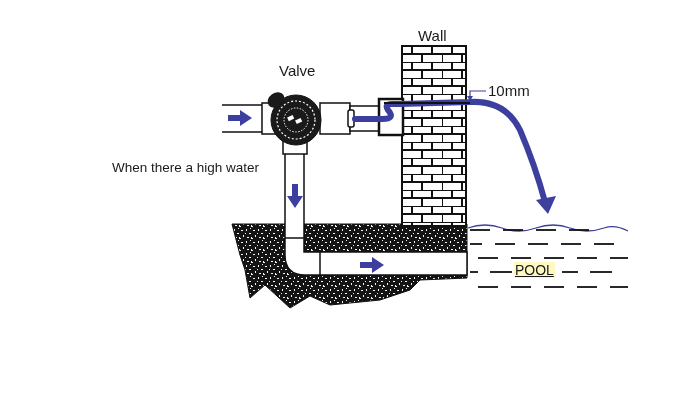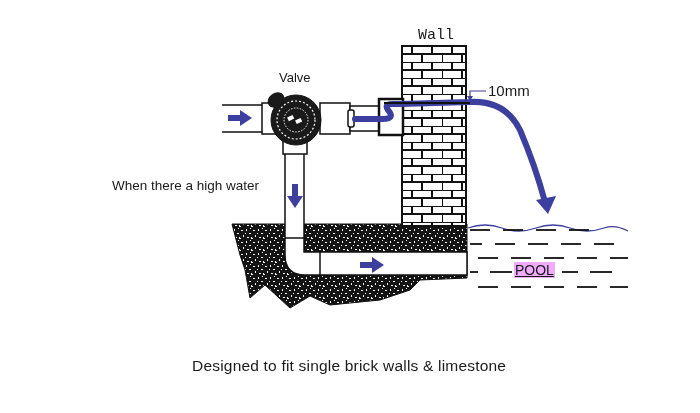--- a/index.html
+++ b/index.html
@@ -1,23 +1,23 @@
 <!DOCTYPE html>
 <html><head>
   <meta charset="utf-8">
   <style>
     html, body { margin: 0; padding: 0; background: #ffffff; }
     body { width: 700px; height: 413px; position: relative; overflow: hidden; font-family: "Liberation Sans", sans-serif; }
     #diagram { position: absolute; left: 0; top: 0; width: 700px; height: 413px; }
     .lbl { position: absolute; color: #1a1a1a; font-family: "Liberation Sans", sans-serif; white-space: nowrap; }
-    .lbl-wall { left: 418px; top: 27px; font-size: 15px; font-family: Liberation Mono, monospace; }
-    .lbl-valve { left: 279px; top: 70px; font-size: 13px; }
+    .lbl-wall { left: 418px; top: 27px; font-size: 15px; }
+    .lbl-valve { left: 279px; top: 62px; font-size: 15px; }
     .lbl-10mm { left: 488px; top: 82px; font-size: 15px; text-align: center; }
-    .lbl-pool { left: 514px; top: 262px; font-size: 14px; background: #f0abfc; padding: 0 1px; text-decoration: underline; }
-    .note { position: absolute; left: 112px; top: 160px; font-size: 13.5px; line-height: 15.5px; color: #1a1a1a; margin-top: 18px; }
+    .lbl-pool { left: 514px; top: 262px; font-size: 14px; background: #fef9c3; padding: 0 1px; text-decoration: underline; }
+    .note { position: absolute; left: 112px; top: 160px; font-size: 13.5px; line-height: 15.5px; color: #1a1a1a; }
     .note div { white-space: nowrap; }
     .caption { position: absolute; left: 192px; top: 355px; font-size: 15.5px; line-height: 22px; color: #1a1a1a; letter-spacing: 0.2px; }
     .caption div { white-space: nowrap; }
   </style>
 </head>
 <body>
 
 <svg id="diagram" viewBox="0 0 700 413" xmlns="http://www.w3.org/2000/svg">
   <defs>
     <pattern id="gravel" width="12" height="12" patternUnits="userSpaceOnUse">
@@ -117,14 +117,13 @@
 <div class="lbl lbl-wall">Wall</div>
 <div class="lbl lbl-valve">Valve</div>
 <div class="lbl lbl-10mm">10mm</div>
 <div class="lbl lbl-pool">POOL</div>
 
 <div class="note">
   <div>When there a high water</div>
 </div>
 
 <div class="caption">
-  <div>Designed to fit single brick walls &amp; limestone</div>
 </div>
 
 </body></html>

